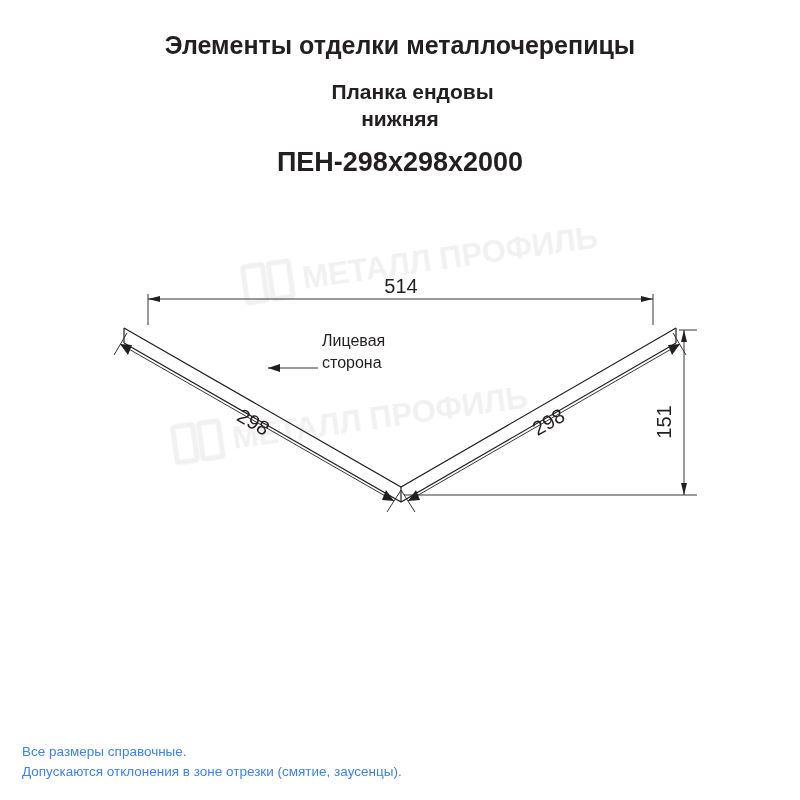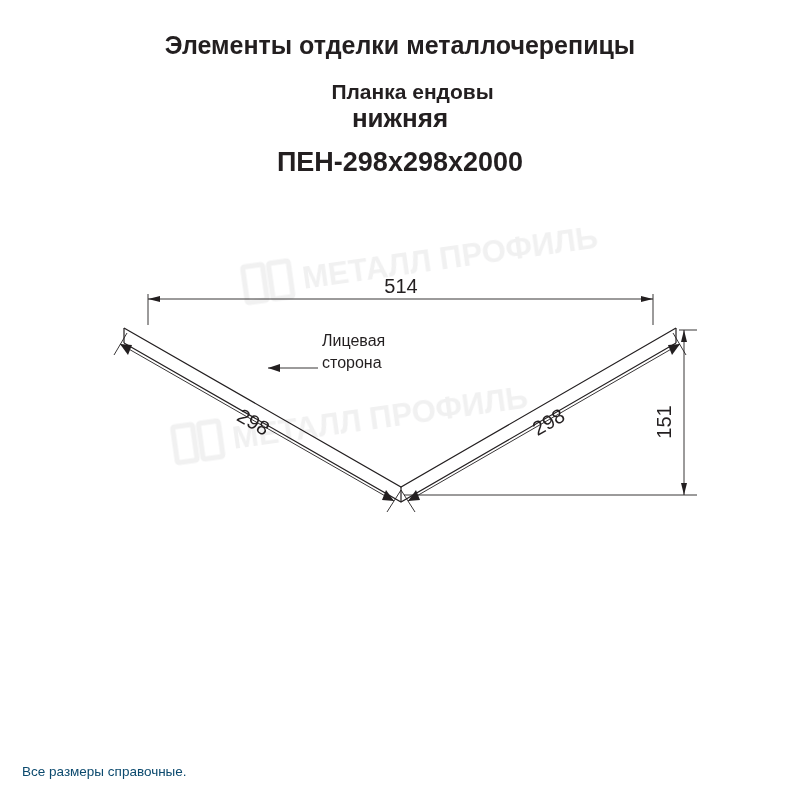--- a/index.html
+++ b/index.html
@@ -34,21 +34,21 @@
     line-height: 30px;
   }
   .title-sub1 {
     font-size: 21px;
     font-weight: bold;
     margin-top: 18px;
     line-height: 27px;
     margin-left: 25px;
   }
   .title-sub2 {
-    font-size: 26px;
+    font-size: 21px;
     font-weight: bold;
     line-height: 27px;
   }
   .title-code {
     font-size: 27px;
     font-weight: bold;
     margin-top: 17px;
     line-height: 27px;
   }
   .drawing {
@@ -65,21 +65,21 @@
     width: 800px;
     height: 420px;
     pointer-events: none;
   }
   .footer {
     position: absolute;
     left: 22px;
     bottom: 18px;
     font-size: 13.5px;
     line-height: 20px;
-    color: #0c4a6e;
+    color: #3b82f6;
   }
   .footer div {
     white-space: nowrap;
   }
   .lbl {
     font-family: "Liberation Sans", sans-serif;
     fill: #231f20;
   }
 </style>
 </head>
@@ -173,15 +173,16 @@
     </g>
     <g fill="#231f20">
       <polygon points="268,178 280,174 280,182"></polygon>
     </g>
     <text class="lbl" x="322" y="156" font-size="16">Лицевая</text>
     <text class="lbl" x="322" y="178" font-size="16">сторона</text>
   </svg>
 
   <div class="footer">
     <div>Все размеры справочные.</div>
+    <div>Допускаются отклонения в зоне отрезки (смятие, заусенцы).</div>
   </div>
 
 </div>
 
 </body></html>

